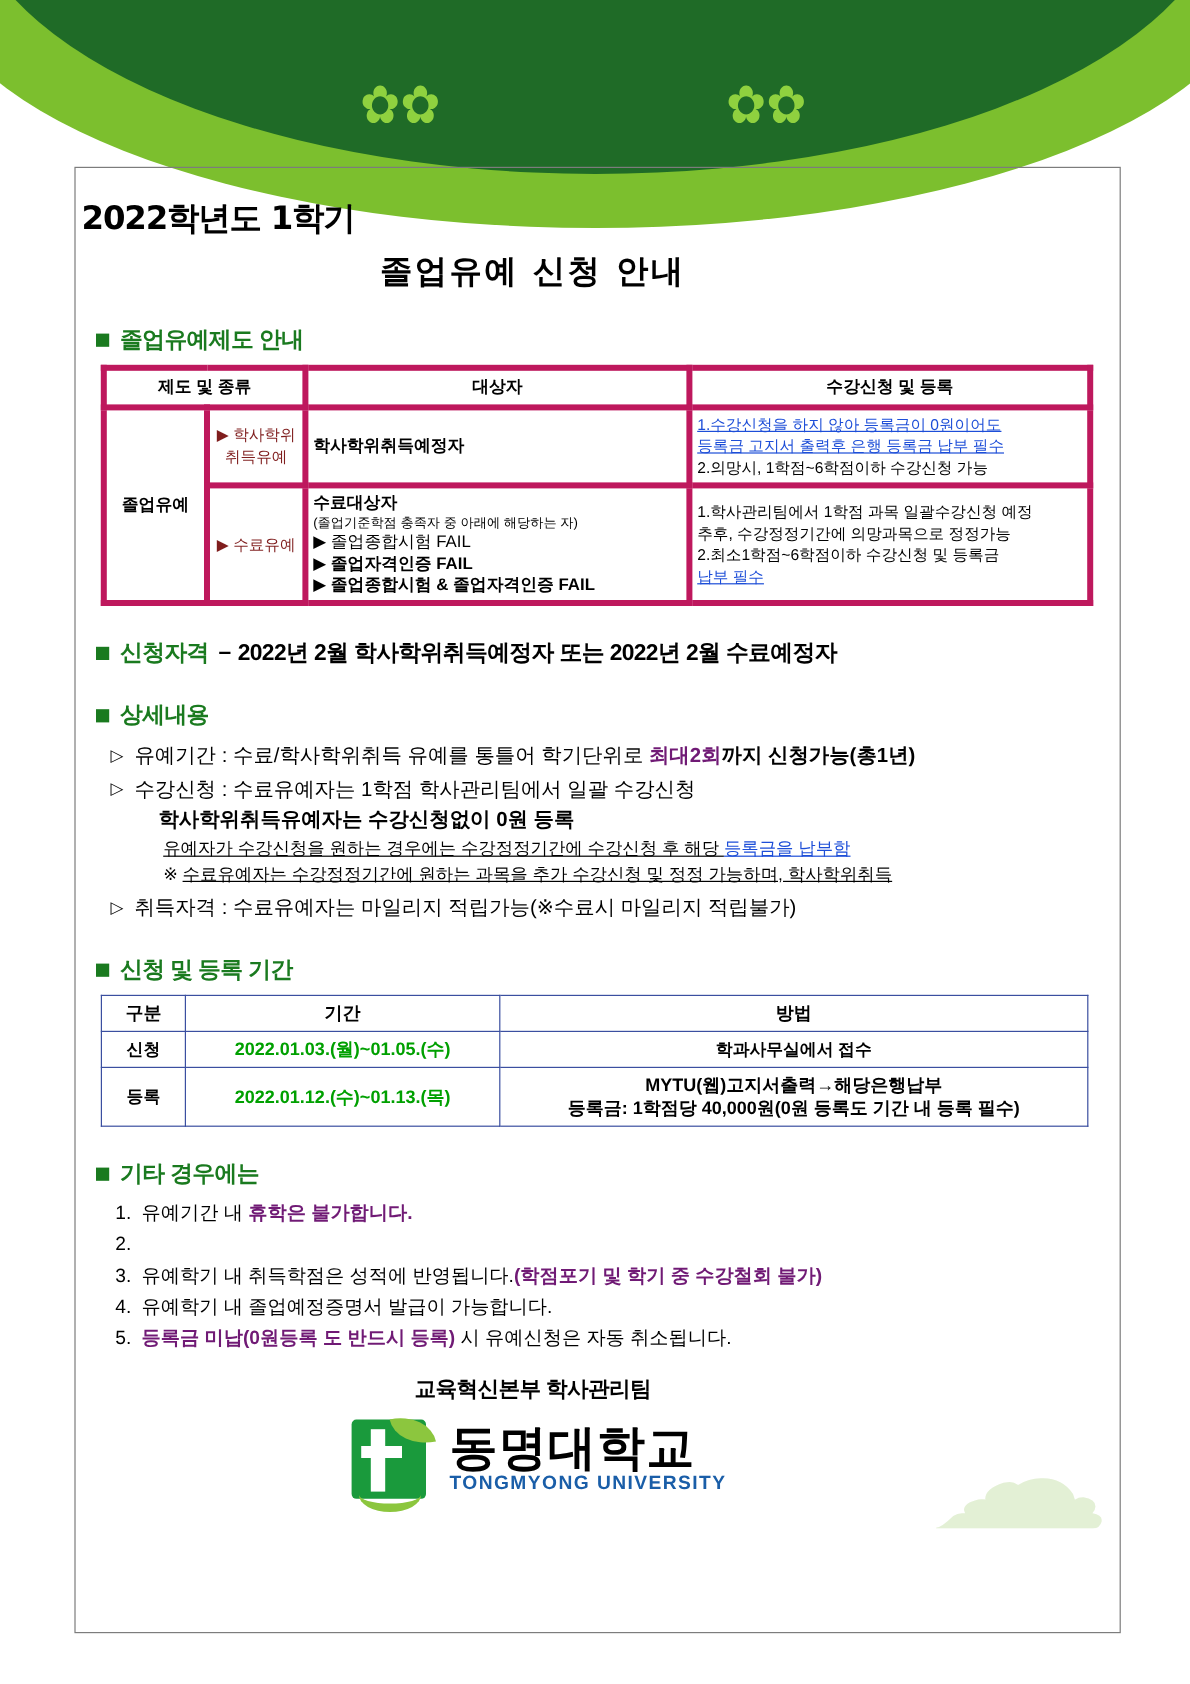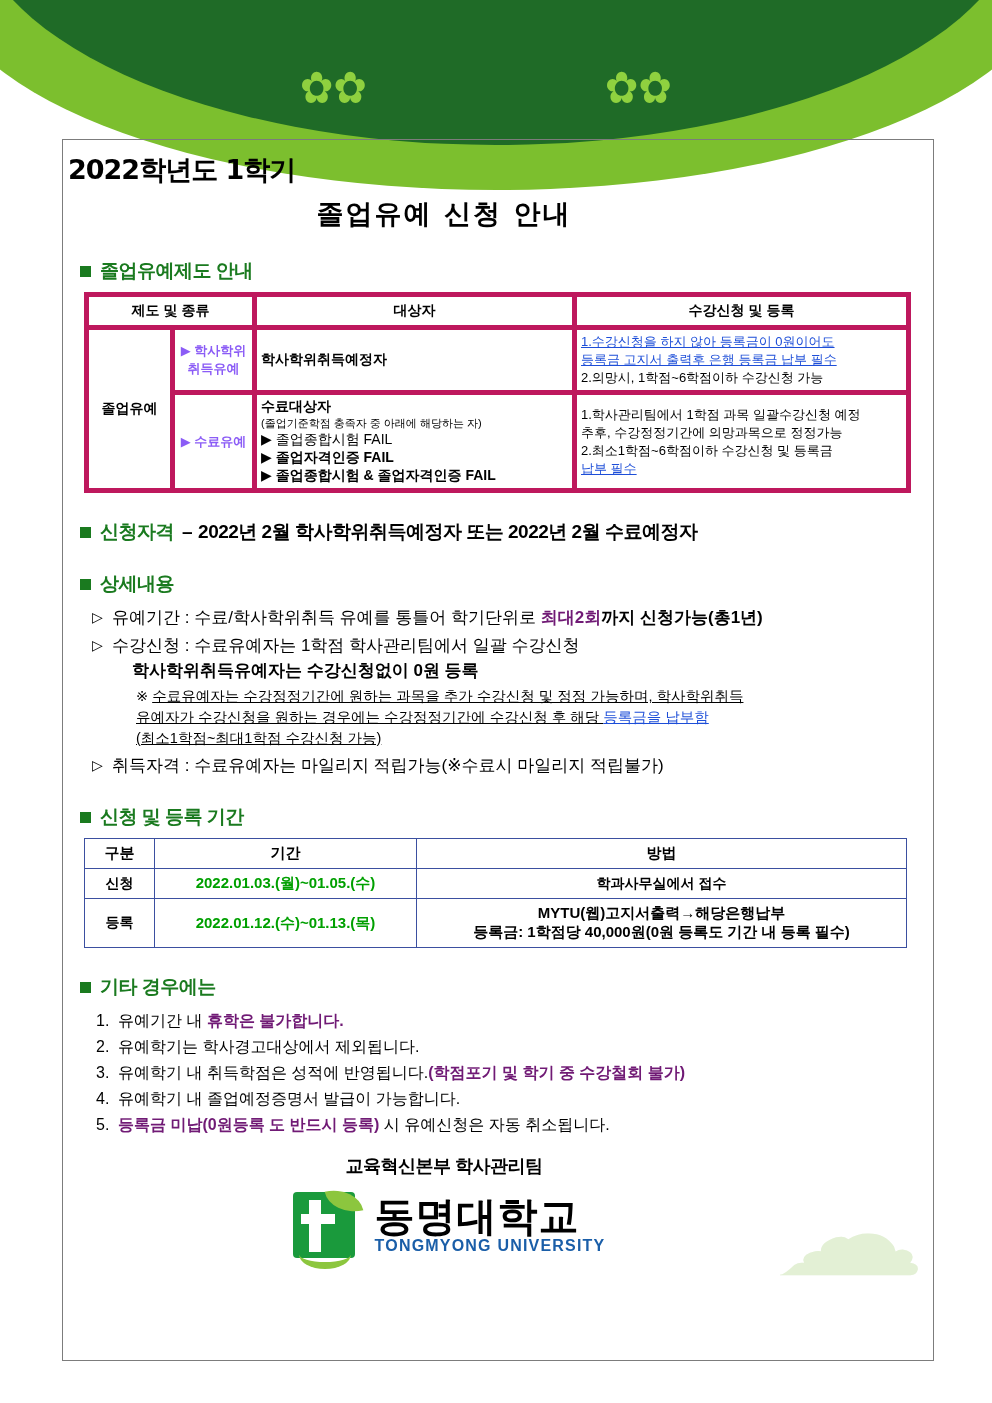--- a/index.html
+++ b/index.html
@@ -57,21 +57,21 @@
     width: 872px;
     height: 1222px;
     border: 1px solid #7c7c7c;
     box-sizing: border-box;
     background: transparent;
     z-index: 3;
   }
 
   .content {
     position: absolute;
-    left: 62px; top: 139px;
+    left: 62px; top: 151px;
     width: 764px;
     z-index: 4;
   }
 
   
   .year-line {
     font-family: "DejaVu Sans", sans-serif;
     font-size: 27px;
     font-weight: bold;
     letter-spacing: -1px;
@@ -122,21 +122,21 @@
     border: 5px solid #be185d;
     padding: 3px 4px;
     vertical-align: middle;
   }
   .tbl1 th {
     text-align: center;
     font-weight: bold;
     font-size: 14px;
     height: 22px;
   }
-  .c-blue { color: #8b5cf6; font-weight: bold; }
+  .c-blue { color: #7f1d1d; font-weight: normal; }
   .c-red  { color: #701a75; }
   .u-red  { color: #1d4ed8; text-decoration: underline; }
   .u-blk  { text-decoration: underline; }
   .small  { font-size: 11px; font-weight: normal; }
 
   .cellpad { padding-left: 6px; }
 
   
   .detail-list {
     margin: 4px 0 0 30px;
@@ -362,26 +362,25 @@
     <div class="d-row">
       <div class="d-tri">▷</div>
       <div class="d-txt">
         <span>수강신청 : </span><span>수료유예자는 1학점 학사관리팀에서 일괄 수강신청</span>
         <div class="indent-1" style="font-weight:bold">학사학위취득유예자는 수강신청없이 0원 등록</div>
       </div>
     </div>
 
     <div class="note">
       <div>
+        <span class="u-blk">유예자가 수강신청을 원하는 경우에는 수강정정기간에 수강신청 후 해당 </span><span class="u-red">등록금을 납부함</span>
+      </div>
+      <div>
         <span class="star">※</span><span class="u-blk">수료유예자는 수강정정기간에 원하는 과목을 추가 수강신청 및 정정 가능하며, 학사학위취득</span>
       </div>
-      <div>
-        <span class="u-blk">유예자가 수강신청을 원하는 경우에는 수강정정기간에 수강신청 후 해당 </span><span class="u-red">등록금을 납부함</span>
-      </div>
-      <div class="u-blk">(최소1학점~최대1학점 수강신청 가능)</div>
     </div>
 
     <div class="d-row" style="margin-top:4px">
       <div class="d-tri">▷</div>
       <div class="d-txt">
         <span>취득자격 : </span><span>수료유예자는 마일리지 적립가능(※수료시 마일리지 적립불가)</span>
       </div>
     </div>
   </div>
 
@@ -423,21 +422,20 @@
     <span>기타 경우에는</span>
   </div>
 
   <div class="notice-list">
     <div class="n-row">
       <span class="n-num">1.</span>
       <span><span>유예기간 내 </span><span class="c-red" style="font-weight:bold">휴학은 불가합니다.</span></span>
     </div>
     <div class="n-row">
       <span class="n-num">2.</span>
-      <span>유예학기는 학사경고대상에서 제외됩니다.</span>
     </div>
     <div class="n-row">
       <span class="n-num">3.</span>
       <span><span>유예학기 내 취득학점은 성적에 반영됩니다.</span><span class="c-red" style="font-weight:bold">(학점포기 및 학기 중 수강철회 불가)</span></span>
     </div>
     <div class="n-row">
       <span class="n-num">4.</span>
       <span>유예학기 내 졸업예정증명서 발급이 가능합니다.</span>
     </div>
     <div class="n-row">

